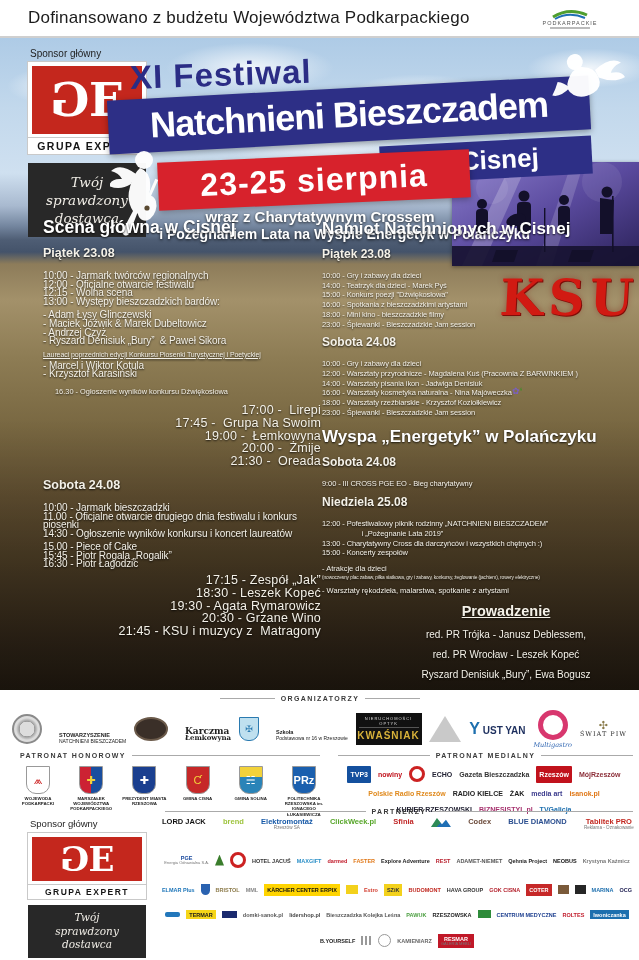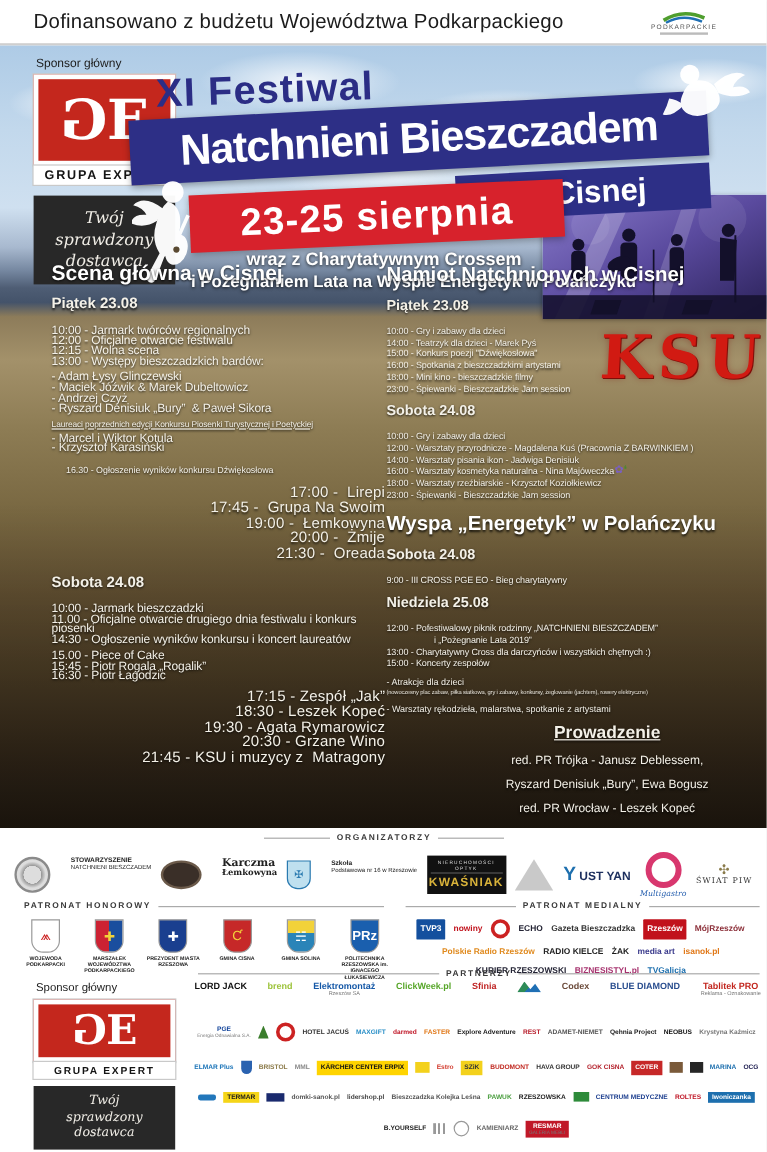--- a/index.html
+++ b/index.html
@@ -105,21 +105,21 @@
   .flower i{color:#4a8a2c;font-style:normal;}
 
   
   .footer{position:absolute;top:690px;left:0;width:639px;height:270px;background:#fff;color:#333;}
   .sec-label{display:flex;align-items:center;gap:6px;font-size:7px;font-weight:bold;
              letter-spacing:1.4px;color:#3a3a3a;}
   .sec-label .ln{flex:1;height:1px;background:#aaa;}
   .org-label{position:absolute;top:5px;left:220px;width:200px;}
   .org-row{position:absolute;top:16px;left:12px;width:615px;height:46px;
            display:flex;justify-content:space-between;align-items:center;}
-  .orgc{display:flex;align-items:flex-start;gap:17px;}
+  .orgc{display:flex;align-items:flex-end;gap:17px;}
   .orgc .cap{font-size:5px;line-height:6px;color:#222;}
   .orgc .cap b{font-size:5.5px;}
   .seal{width:26px;height:26px;border:2px solid #8a8a8a;border-radius:50%;background:
         radial-gradient(circle at 50% 50%, #ddd 40%, #999 41%, #ddd 60%);}
   .oval{width:30px;height:20px;border-radius:50%;background:#3a2f28;border:2px solid #6b5a4a;}
   .shieldb{width:18px;height:22px;background:#bfe0ef;border:1.5px solid #2a7ab0;border-radius:0 0 9px 9px;
            display:flex;align-items:center;justify-content:center;color:#2a7ab0;font-size:9px;}
   .kwas{width:66px;height:32px;background:#111;color:#d8b23a;text-align:center;padding-top:3px;box-sizing:border-box;}
   .kwas .top{font-size:4px;color:#ddd;letter-spacing:1px;border-bottom:1px solid #555;padding-bottom:1px;margin:0 3px 2px;}
   .kwas .nm{font-size:10px;font-weight:bold;letter-spacing:1px;}
@@ -376,24 +376,24 @@
       <div class="att-t">- Atrakcje dla dzieci</div>
       <div class="att-n">(nowoczesny plac zabaw, piłka siatkowa, gry i zabawy, konkursy, żeglowanie (jachtem), rowery elektryczne)</div>
       <div class="wsh">- Warsztaty rękodzieła, malarstwa, spotkanie z artystami</div>
       <div class="host">
         <div class="hh">Prowadzenie</div>
         <div>
             <div class="hl">
               <div class="t">red. PR Trójka - Janusz Deblessem,</div>
             </div>
             <div class="hl">
-              <div class="t">Ryszard Denisiuk „Bury”, Ewa Bogusz</div>
+              <div class="t">red. PR Wrocław - Leszek Kopeć</div>
             </div>
             <div class="hl">
-              <div class="t">red. PR Wrocław - Leszek Kopeć</div>
+              <div class="t">Ryszard Denisiuk „Bury”, Ewa Bogusz</div>
             </div>
           </div>
       </div>
     </div>
     <div class="flower"><span>✿</span><i>❛</i></div>
   </div>
 
   <div class="footer">
 
     <div class="sec-label org-label">

